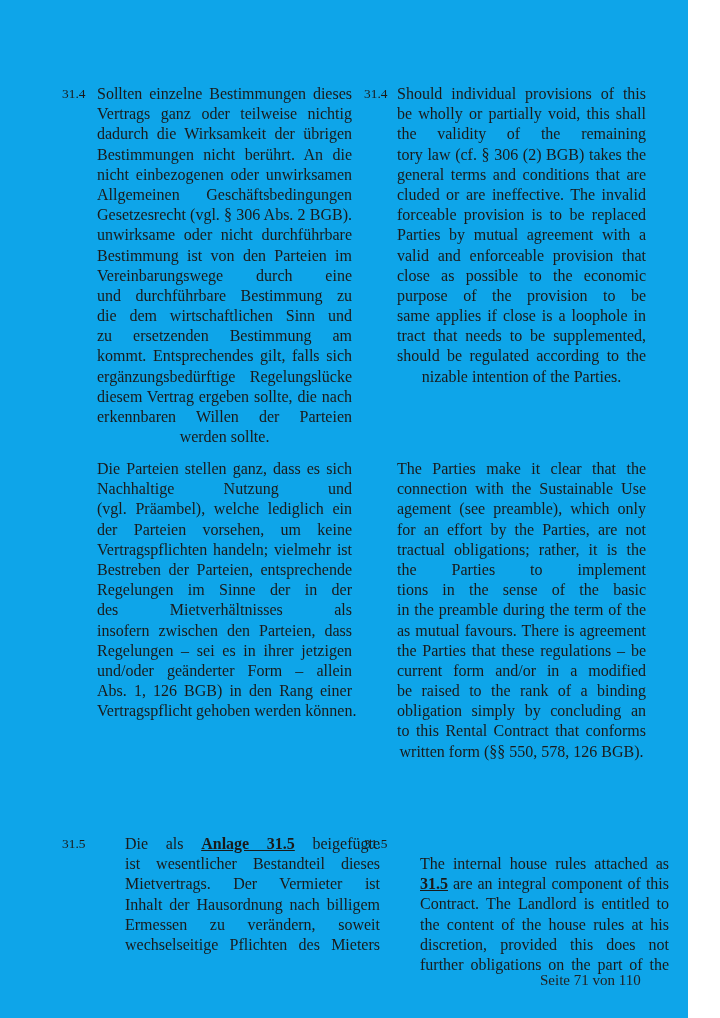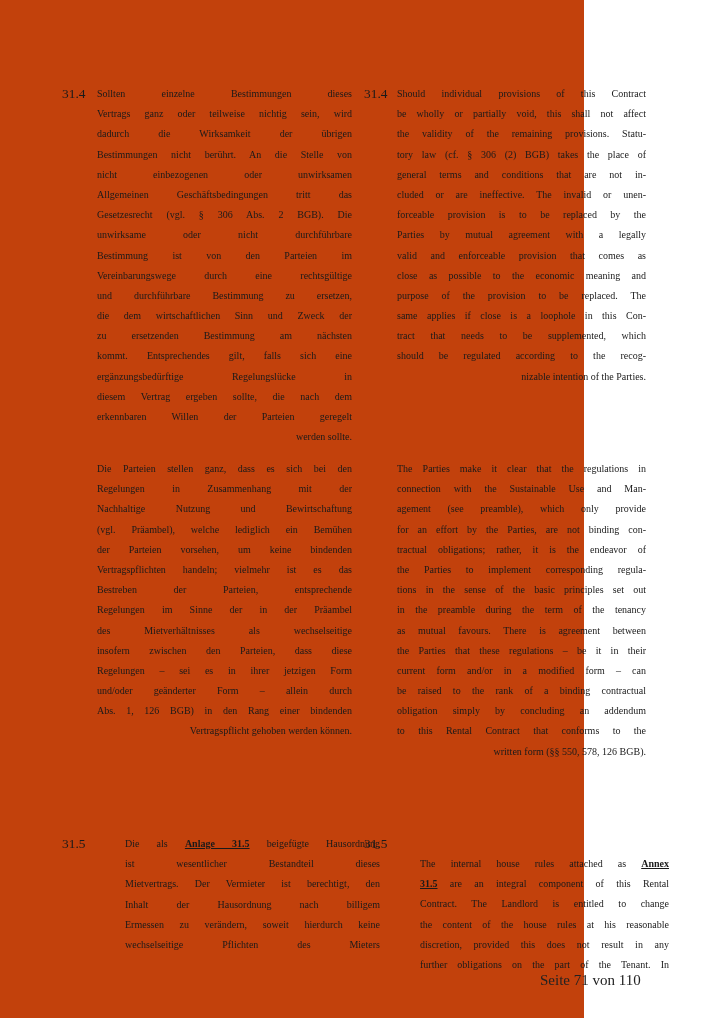--- a/index.html
+++ b/index.html
@@ -1,23 +1,23 @@
 <!DOCTYPE html>
 <html><head>
   <meta charset="utf-8">
   <style>
     html, body { margin: 0; padding: 0; background: #ffffff; }
     body { width: 720px; height: 1018px; position: relative; overflow: hidden;
            font-family: "Liberation Serif", "DejaVu Serif", serif; color: #1a1a1a; }
-    .page { position: absolute; left: 0; top: 0; width: 584px; height: 1018px; background: #c2410c; }
+    .page { position: absolute; left: 0; top: 0; width: 688px; height: 1018px; background: #0ea5e9; }
     .num { position: absolute; font-size: 13.4px; line-height: 20.2px; white-space: nowrap; }
-    .para { position: absolute; font-size: 10px; line-height: 20.2px; }
+    .para { position: absolute; font-size: 16px; line-height: 20.2px; }
     .line { display: block; height: 20.2px; white-space: nowrap; overflow: visible; }
     .line.j { text-align: justify; text-align-last: justify; white-space: normal; height: 20.2px; overflow: hidden; }
-    .line.l { text-align: right; }
+    .line.l { text-align: center; }
     .u { font-weight: bold; text-decoration: underline; }
     .footer { position: absolute; left: 540px; top: 972px; font-size: 15px; white-space: nowrap; color: #222; }
   </style>
 </head>
 <body>
 
 <div class="page">
 
   <div class="num" style="left:62px; top:84px;">31.4</div>
   <div class="para" id="p0de" style="left:97px; top:84px; width:255px;">
@@ -55,21 +55,20 @@
       <span class="line j">close as possible to the economic meaning and</span>
       <span class="line j">purpose of the provision to be replaced. The</span>
       <span class="line j">same applies if close is a loophole in this Con-</span>
       <span class="line j">tract that needs to be supplemented, which</span>
       <span class="line j">should be regulated according to the recog-</span>
       <span class="line l">nizable intention of the Parties.</span>
     </div>
 
   <div class="para" id="p1de" style="left:97px; top:459px; width:255px;">
       <span class="line j">Die Parteien stellen ganz, dass es sich bei den</span>
-      <span class="line j">Regelungen in Zusammenhang mit der</span>
       <span class="line j">Nachhaltige Nutzung und Bewirtschaftung</span>
       <span class="line j">(vgl. Präambel), welche lediglich ein Bemühen</span>
       <span class="line j">der Parteien vorsehen, um keine bindenden</span>
       <span class="line j">Vertragspflichten handeln; vielmehr ist es das</span>
       <span class="line j">Bestreben der Parteien, entsprechende</span>
       <span class="line j">Regelungen im Sinne der in der Präambel</span>
       <span class="line j">des Mietverhältnisses als wechselseitige</span>
       <span class="line j">insofern  zwischen den Parteien, dass diese</span>
       <span class="line j">Regelungen – sei es in ihrer jetzigen Form</span>
       <span class="line j">und/oder geänderter Form – allein durch</span>

